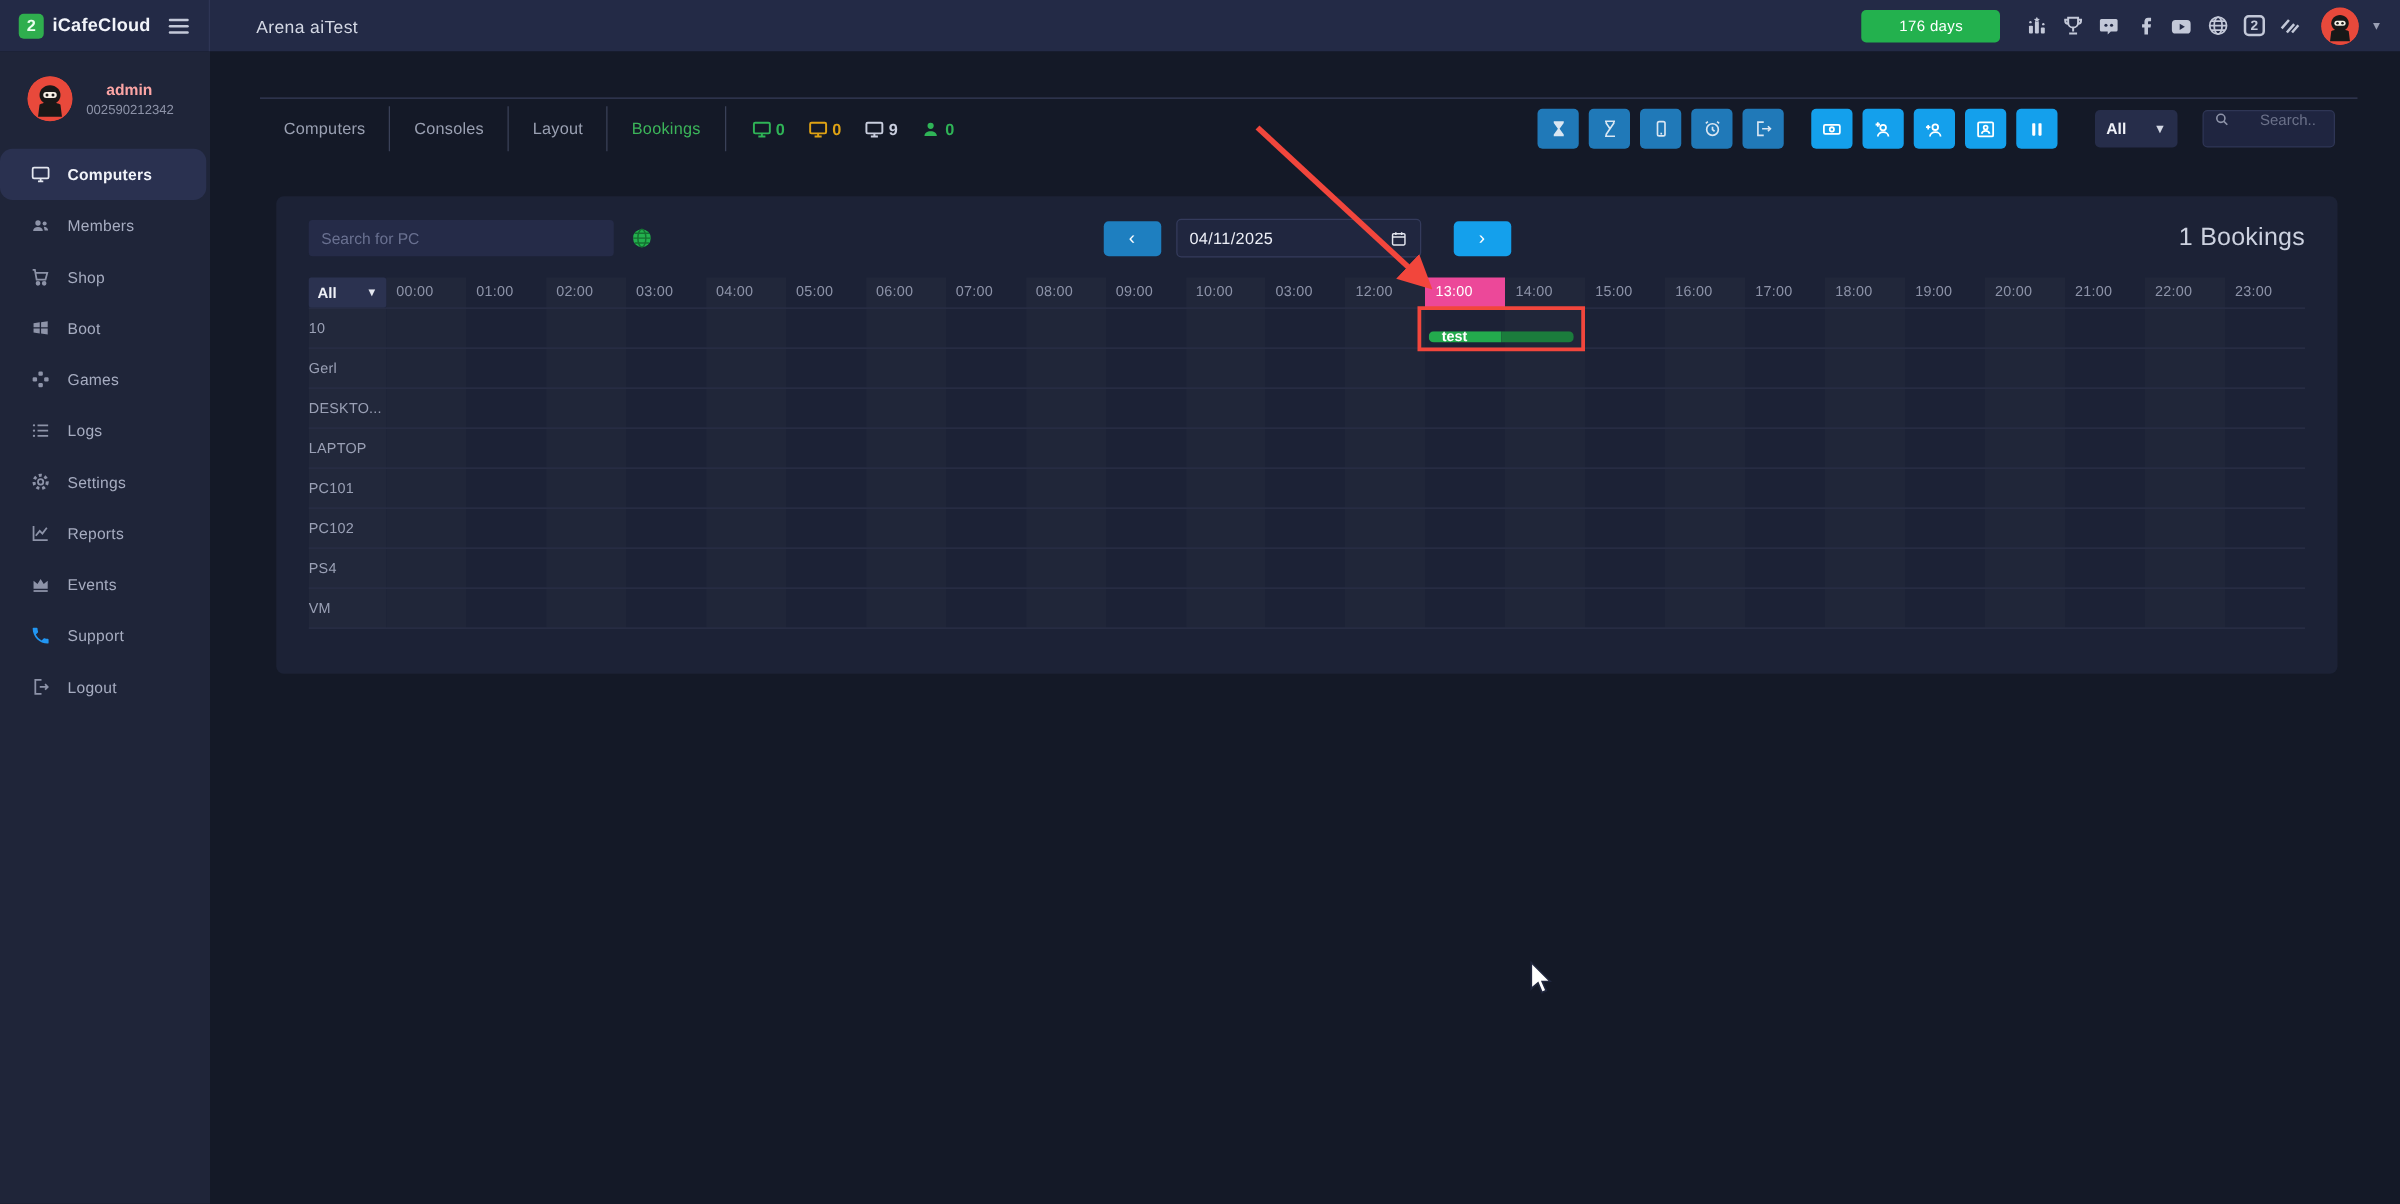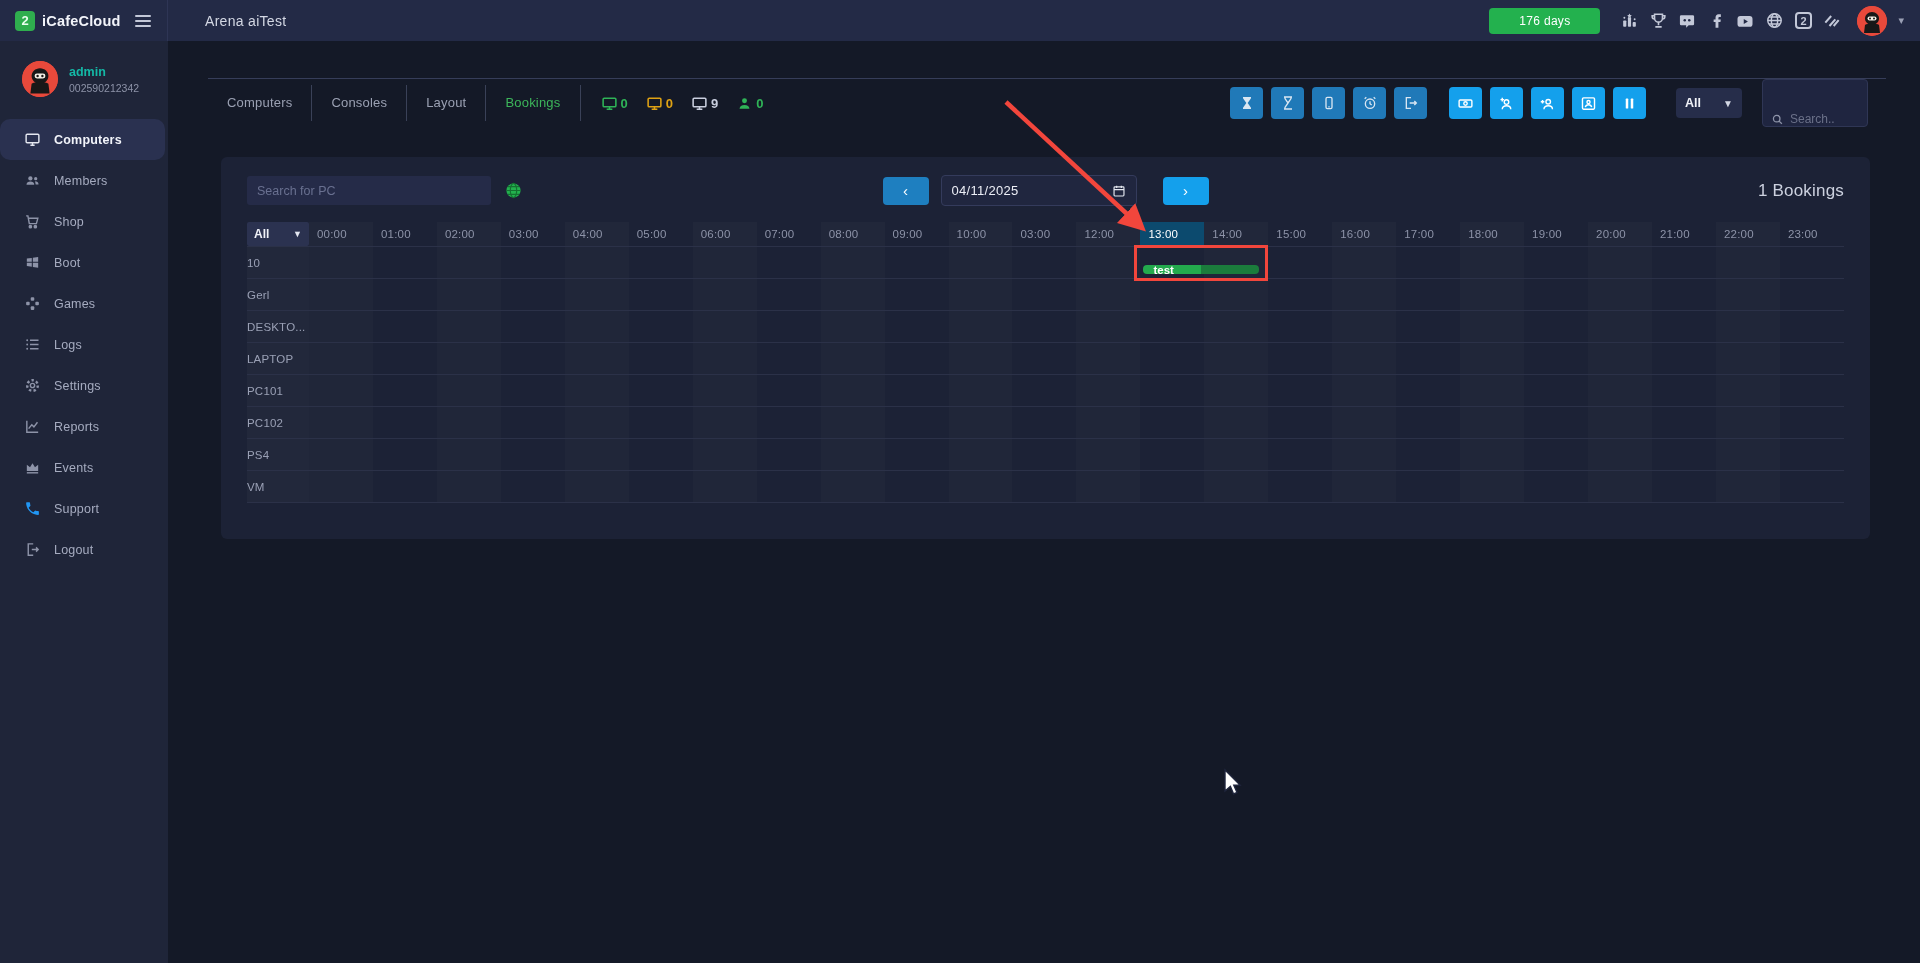--- a/index.html
+++ b/index.html
@@ -28,21 +28,21 @@
     font-size:11px; font-weight:bold; display:flex; align-items:center; justify-content:center; }
   .avatar { width:30px; height:30px; border-radius:50%; background:#e8493b; margin-left:6px;
     display:flex; align-items:center; justify-content:center; overflow:hidden; cursor:pointer; }
   .chev { color:#9aa0b5; font-size:11px; margin-left:2px; cursor:pointer; }
 
   
   .sidebar { position:fixed; left:0; top:41px; width:168px; bottom:0; background:#1f2539; z-index:4; }
   .user-card { display:flex; align-items:center; gap:11px; padding:20px 14px 22px 22px; }
   .user-avatar { width:36px; height:36px; border-radius:50%; background:#e8493b; flex:none;
     display:flex; align-items:center; justify-content:center; overflow:hidden; }
-  .user-name { color:#14b8a6; font-size:12.5px; font-weight:bold; }
+  .user-name { color:#fca5a5; font-size:12.5px; font-weight:bold;margin-left:16px; }
   .user-id { color:#8d93a8; font-size:10.5px; margin-top:3px; }
   .menu-item { height:41px; display:flex; align-items:center; gap:13px; padding-left:24px;
     color:#a6acc0; font-size:12.5px; cursor:pointer; letter-spacing:.2px; }
   .menu-item .mi-icon { width:17px; height:17px; color:#8d93a8; flex:none; }
   .menu-item.active { background:#2a3150; border-radius:10px; margin:0 3px 0 0; color:#f2f4fa; font-weight:bold; }
   .menu-item.active .mi-icon { color:#e4e7f0; }
   .menu-item .mi-icon.blue { color:#2196f3; }
 
   
   .main { position:fixed; left:168px; top:41px; right:0; bottom:0; }
@@ -59,22 +59,22 @@
   .toolbar { margin-left:auto; display:flex; align-items:center; gap:8px; }
   .tool-btn { width:33px; height:32px; border-radius:4px; display:flex; align-items:center; justify-content:center;
     color:#d9e6f2; cursor:pointer; }
   .tool-btn.grp-a { background:#2079b8; }
   .tool-btn.grp-b { background:#14a0ec; color:#ffffff; }
   .tool-btn.gap-left { margin-left:14px; }
   .mini-select { margin-left:22px; width:66px; height:30px; background:#262d4a; border-radius:4px;
     display:flex; align-items:center; justify-content:space-between; padding:0 9px; cursor:pointer;
     color:#f0f2f8; font-size:12.5px; font-weight:bold; }
   .mini-select .ms-arrow { color:#d4d8e4; font-size:10px; }
-  .tb-search { margin-left:12px; width:106px; height:48px; background:#1f2540; border:1px solid #2f3655;
-    border-radius:4px; display:flex; align-items:flex-end; padding:0 8px; gap:6px; }
+  .tb-search { margin-left:12px; width:106px; height:30px; background:#1f2540; border:1px solid #2f3655;
+    border-radius:4px; display:flex; align-items:flex-start; padding:0 8px; gap:24px; }
   .tb-search input { flex:1; min-width:0; background:transparent; border:none; outline:none;
     color:#d4d8e4; font-size:12px; font-family:inherit; }
   .tb-search input::placeholder { color:#6b7189; }
 
   
   .panel { position:absolute; left:53px; top:116px; width:1649px; height:382px; background:#1c2236;
     border-radius:6px; }
   .panel-row1 { position:absolute; left:26px; right:26px; top:18px; height:31px; display:flex; align-items:center; }
   .pc-search { width:244px; height:29px; background:#252b48; border-radius:3px; display:flex; align-items:center;
     padding:0 10px; }
@@ -84,32 +84,32 @@
   .globe-green { margin-left:14px; width:17px; height:17px; cursor:pointer; }
   .date-group { position:absolute; left:50%; top:0; transform:translateX(-50%); display:flex; align-items:center; }
   .nav-btn { width:46px; height:28px; border-radius:4px; display:flex; align-items:center; justify-content:center;
     color:#fff; font-size:15px; cursor:pointer; }
   .nav-btn.prev { background:#1e7fc0; }
   .nav-btn.next { background:#14a0ec; margin-left:26px; }
   .date-field { margin-left:12px; width:196px; height:31px; background:#20263f; border:1px solid #343b5c;
     border-radius:4px; display:flex; align-items:center; padding:0 10px; gap:8px; }
   .date-field input { flex:1; min-width:0; background:transparent; border:none; outline:none; color:#eceef6;
     font-size:13px; font-family:inherit; letter-spacing:.3px; }
-  .bookings-count { margin-left:auto; color:#ccd1df; font-size:17px; letter-spacing:.2px; }
+  .bookings-count { margin-left:auto; color:#ccd1df; font-size:20px; letter-spacing:.2px; }
 
   
   .grid { position:absolute; left:26px; right:26px; top:65px; }
   .grid-header { display:flex; height:25px; border-bottom:1px solid #2b3148; }
   .g-filter-cell { width:62px; background:#2b3250; border-radius:2px; display:flex; align-items:center;
     justify-content:space-between; padding:0 7px; cursor:pointer; color:#f0f2f8; font-size:12px; font-weight:bold; }
   .g-filter-cell .ms-arrow { font-size:9px; color:#e4e7f0; }
   .g-hour { flex:1; display:flex; align-items:center; padding-left:8px; color:#8d93a8; font-size:11.5px;
     letter-spacing:.2px; }
   .g-hour.even { background:rgba(255,255,255,0.022); }
-  .g-hour.hl { background:#0c4a6e; color:#ffffff; }
+  .g-hour.hl { background:#ec4899; color:#ffffff; }
   .grid-row { display:flex; height:32px; border-bottom:1px solid #2b3148; }
   .g-rowlabel { width:62px; display:flex; align-items:center; color:#9aa0b5; font-size:11.5px;
     background:rgba(255,255,255,0.028); letter-spacing:.2px; }
   .g-cells { flex:1; display:flex; position:relative; }
   .g-cell { flex:1; cursor:pointer; }
   .g-cell.even { background:rgba(255,255,255,0.018); }
 
   .booking-bar { position:absolute; top:18px; bottom:4px; border-radius:4px; overflow:hidden; display:flex;
     cursor:pointer; z-index:2; }
   .bk-left, .bk-right { flex:1; height:100%; position:relative; }

